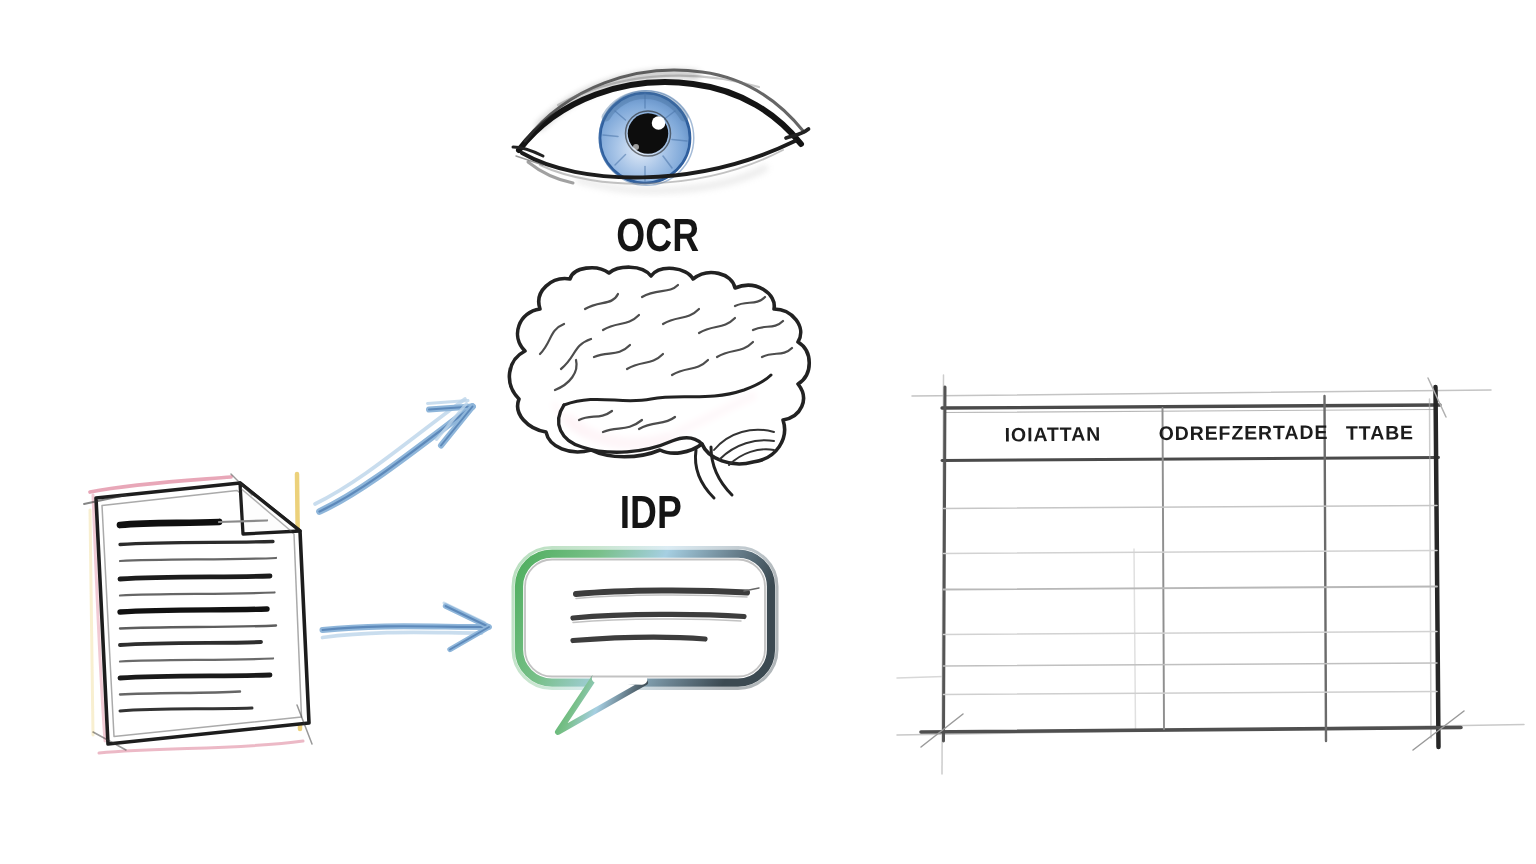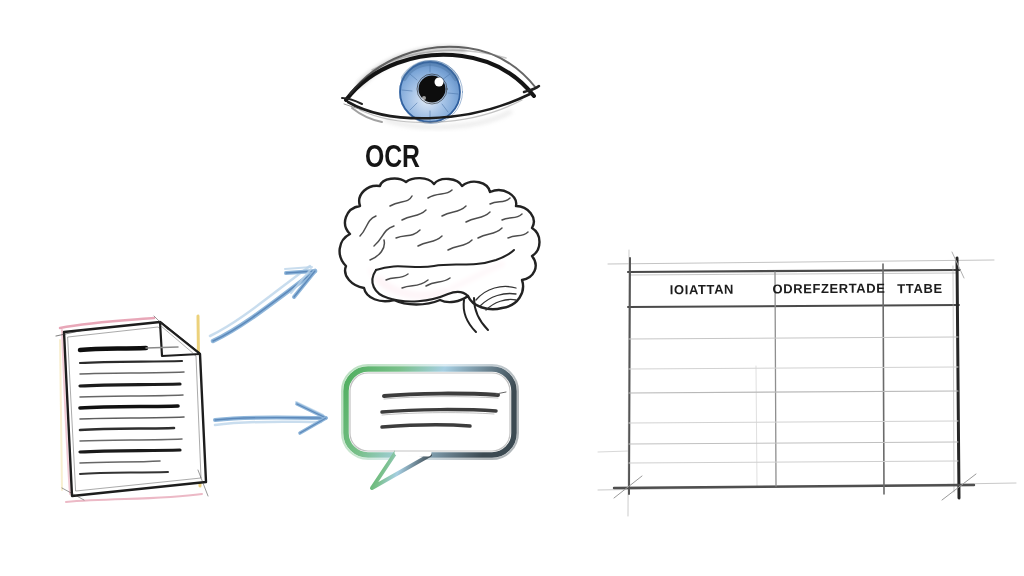--- a/index.html
+++ b/index.html
@@ -9,20 +9,21 @@
     height: 576px;
     background: #ffffff;
     overflow: hidden;
     font-family: "Liberation Sans", sans-serif;
   }
   .abs { position: absolute; }
   .stage-label {
     position: absolute;
     width: 160px;
     margin-left: -80px;
+    text-align: center;
     font-weight: 700;
     font-size: 31px;
     color: #151515;
     letter-spacing: 0px;
     line-height: 1;
     white-space: nowrap;
   }
   .stage-label .condensed {
     display: inline-block;
     transform: scaleX(0.8);
@@ -199,20 +200,23 @@
         <path d="M 160,28 C 168,24 174,28 180,22"></path>
         <path d="M 172,44 C 180,40 186,44 192,38"></path>
         <path d="M 178,62 C 186,58 192,62 198,56"></path>
         <path d="M 56,104 C 64,100 70,104 78,98"></path>
         <path d="M 72,112 C 82,108 88,112 98,104"></path>
         <path d="M 96,110 C 106,104 112,108 120,102"></path>
       </g>
     </g>
   </svg>
 
+  <div class="stage-label" style="left:434px; top:326px;">
+    <span class="condensed">IDP</span>
+  </div>
 
   <svg class="abs" style="left:336px; top:362px;" width="196" height="132" viewBox="0 0 196 132">
     <defs>
       <linearGradient id="bubbleGrad" x1="0" y1="0" x2="1" y2="0.25">
         <stop offset="0%" stop-color="#4fae5e"></stop>
         <stop offset="30%" stop-color="#79c08a"></stop>
         <stop offset="55%" stop-color="#a6cfe2"></stop>
         <stop offset="80%" stop-color="#6a8290"></stop>
         <stop offset="100%" stop-color="#3c4a52"></stop>
       </linearGradient>

